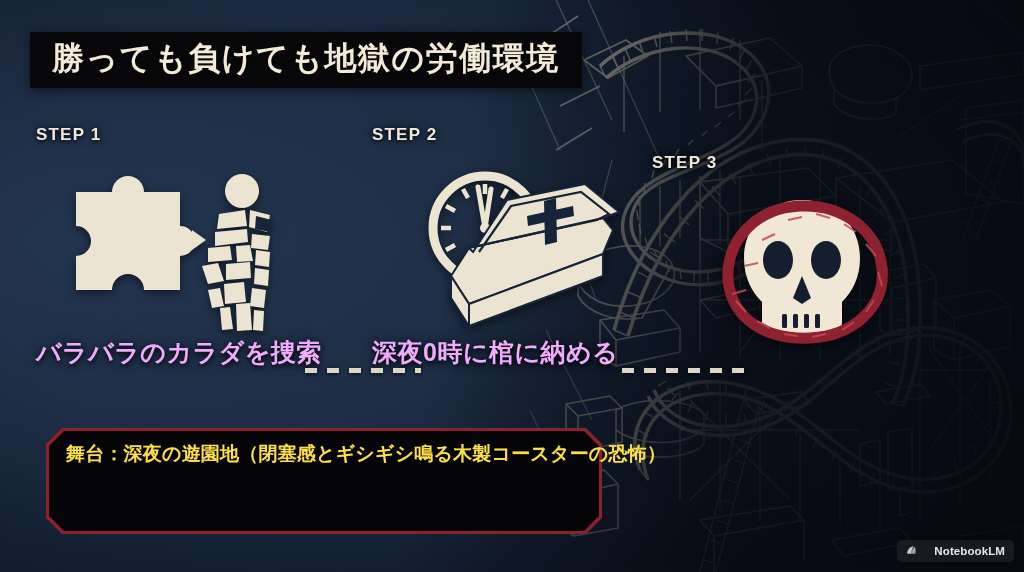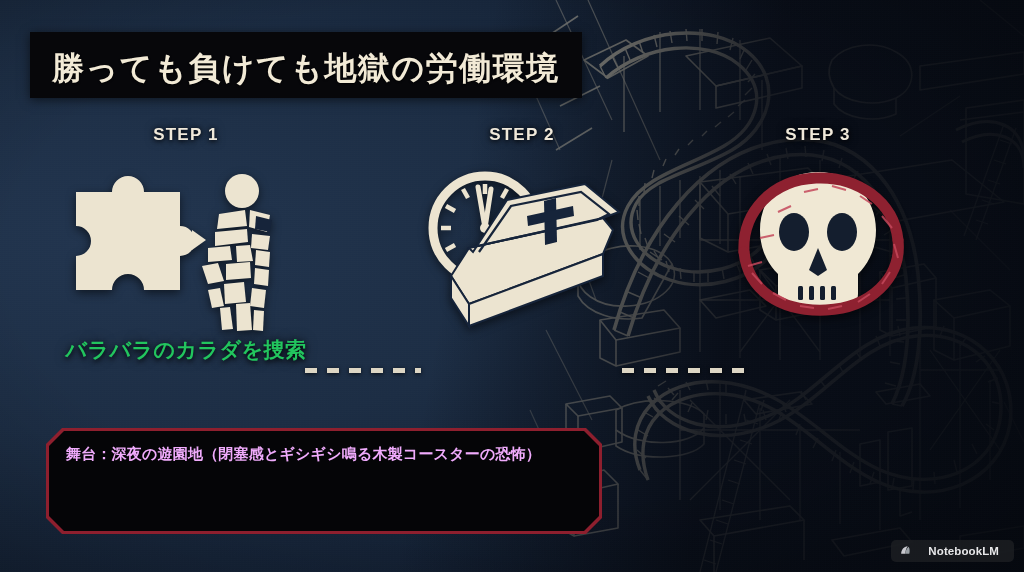--- a/index.html
+++ b/index.html
@@ -54,21 +54,21 @@
     pointer-events: none;
   }
   .coaster-art svg { display:block; width:1024px; height:572px; }
 
   
   .title-bar {
     position: absolute;
     left: 30px;
     top: 32px;
     background: #07070a;
-    padding: 19px 22px 12px 22px;
+    padding: 9px 22px 12px 22px;
     box-shadow: 0 2px 10px rgba(0,0,0,.55);
   }
   .title-text {
     font-family: "Liberation Serif", "DejaVu Serif", serif;
     font-size: 32px;
     font-weight: 700;
     color: #f2ead6;
     letter-spacing: 1.5px;
     line-height: 1.1;
     white-space: nowrap;
@@ -79,45 +79,45 @@
   .steps {
     position: absolute;
     left: 0;
     top: 125px;
     width: 1024px;
     height: 260px;
   }
   .step {
     position: absolute;
     width: 300px;
-    text-align: center;
+    text-align: left;
   }
   .step-1 { left: 36px; }
   .step-2 { left: 372px; }
-  .step-3 { left: 668px; }
+  .step-3 { left: 652px; margin-top: 28px; }
 
   .step-label {
     font-size: 17px;
     font-weight: 700;
     letter-spacing: 1.2px;
     color: #f0e9da;
     text-shadow: 0 1px 4px rgba(0,0,0,.85), 0 0 10px rgba(0,0,0,.6);
     margin-bottom: 6px;
   }
   .step-art {
     height: 185px;
     display: flex;
     align-items: center;
     justify-content: center;
   }
   .step-art svg { overflow: visible; filter: drop-shadow(0 3px 5px rgba(0,0,0,.55)); }
   .step-caption {
-    font-size: 21px;
+    font-size: 25px;
     font-weight: 700;
-    color: #22c55e;
+    color: #f0abfc;
     letter-spacing: .5px;
     text-shadow: 0 2px 5px rgba(0,0,0,.9), 0 0 12px rgba(0,0,0,.6);
     white-space: nowrap;
   }
 
   .dashes {
     position: absolute;
     top: 243px;
     height: 5px;
     background-image: linear-gradient(to right, #ddd6c4 0 12px, rgba(0,0,0,0) 12px 22px);
@@ -153,39 +153,39 @@
       0 15px, 15px 0, calc(100% - 15px) 0, 100% 15px,
       100% calc(100% - 15px), calc(100% - 15px) 100%, 15px 100%, 0 calc(100% - 15px));
   }
   .info-lines {
     position: absolute;
     left: 20px;
     right: 14px;
     top: 12px;
   }
   .info-line {
-    font-size: 15px;
+    font-size: 19px;
     font-weight: 700;
-    color: #f0abfc;
+    color: #fde047;
     line-height: 27px;
     letter-spacing: .2px;
     white-space: nowrap;
   }
 
   
   .watermark {
     position: absolute;
     right: 10px;
     bottom: 10px;
     display: flex;
     align-items: center;
     gap: 16px;
     background: rgba(28,30,34,.82);
     border-radius: 5px;
-    padding: 4px 15px 5px 8px;
+    padding: 4px 9px 5px 8px;
   }
   .wm-label {
     font-size: 11.5px;
     font-weight: 600;
     color: #e8e8ea;
     letter-spacing: .1px;
   }
   .wm-icon { width: 13px; height: 13px; display:block; }
 </style>
 </head>
@@ -444,20 +444,21 @@
             <path d="M66 96 L100 44 L178 28 L212 56 L196 62 L62 92 Z" fill="#ece4d0" stroke="#16243a" stroke-width="2"></path>
             <path d="M72 96 L104 50 L174 36 L202 58 L190 64 L70 90" fill="none" stroke="#16243a" stroke-width="2.2"></path>
 
             <g fill="#16243a">
               <path d="M137 45 l12 -3 l1 44 l-12 3 z"></path>
               <path d="M120 60 l46 -10 l1 10 l-46 10 z"></path>
             </g>
           </g>
         </svg>
       </div>
+      <div class="step-caption">深夜0時に棺に納める</div>
     </div>
 
     <div class="step step-3">
       <div class="step-label">STEP 3</div>
       <div class="step-art">
         <svg width="200" height="175" viewBox="0 0 200 175">
 
           <g>
             <path d="M100 16 c-34 0 -58 26 -58 58 c0 20 8 34 18 44 l0 20 c0 8 6 14 14 14
                      l52 0 c8 0 14 -6 14 -14 l0 -20 c10 -10 18 -24 18 -44 c0 -32 -24 -58 -58 -58 z" fill="#f0e8d4"></path>

